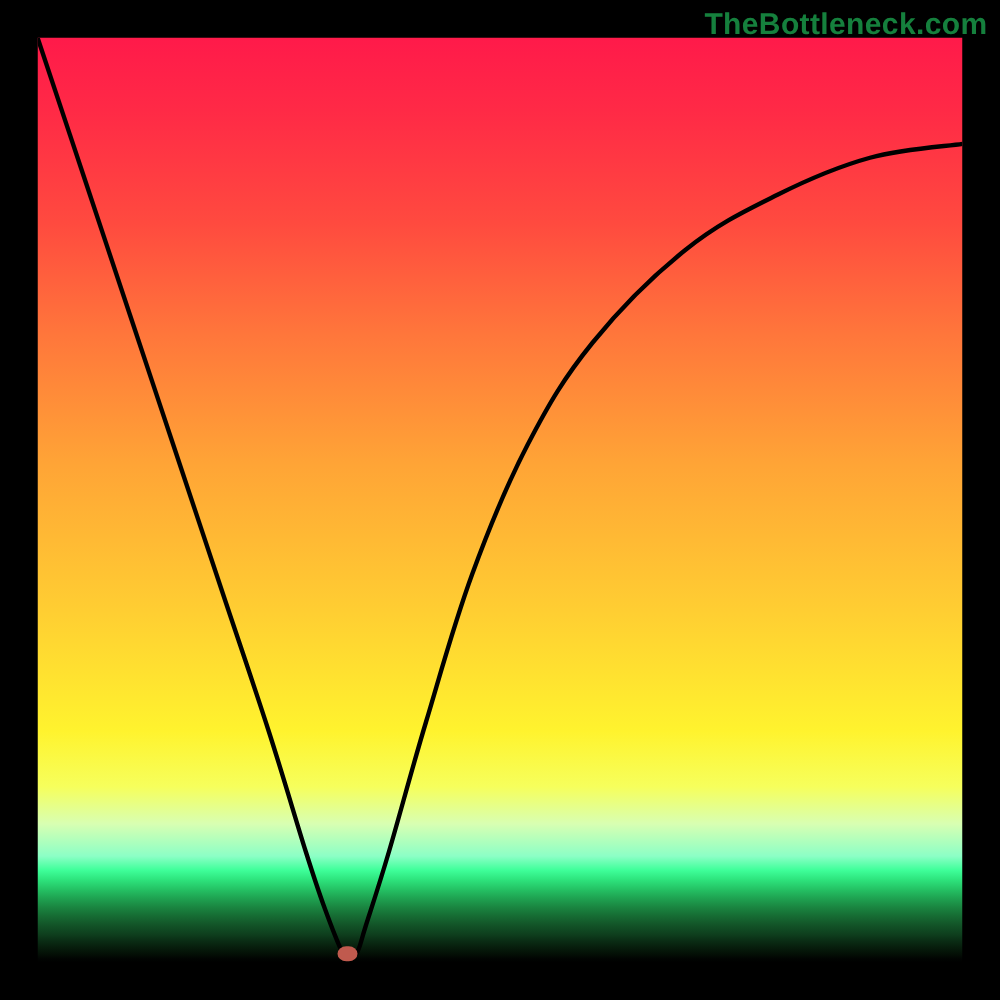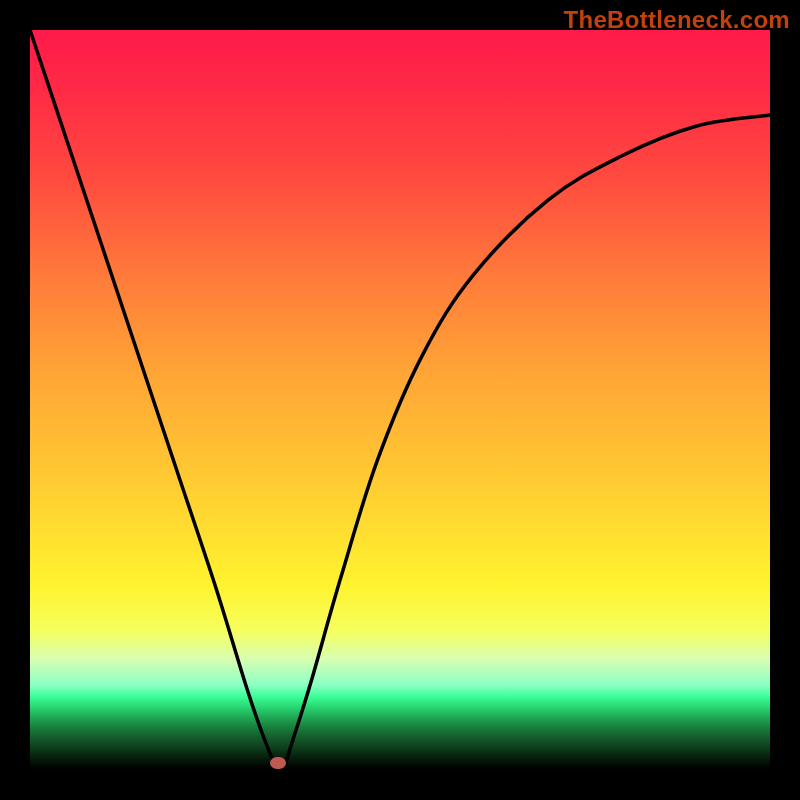--- a/index.html
+++ b/index.html
@@ -14,21 +14,21 @@
   .frame {
     position: relative;
     width: 800px;
     height: 800px;
     background: #000;
   }
   .watermark {
     position: absolute;
     top: 6px;
     right: 10px;
-    color: #c2410c;
+    color: #15803d;
     font-size: 24px;
     font-weight: 600;
     letter-spacing: 0.3px;
     z-index: 20;
   }
   .plot {
     position: absolute;
     left: 30px;
     top: 30px;
     width: 740px;

